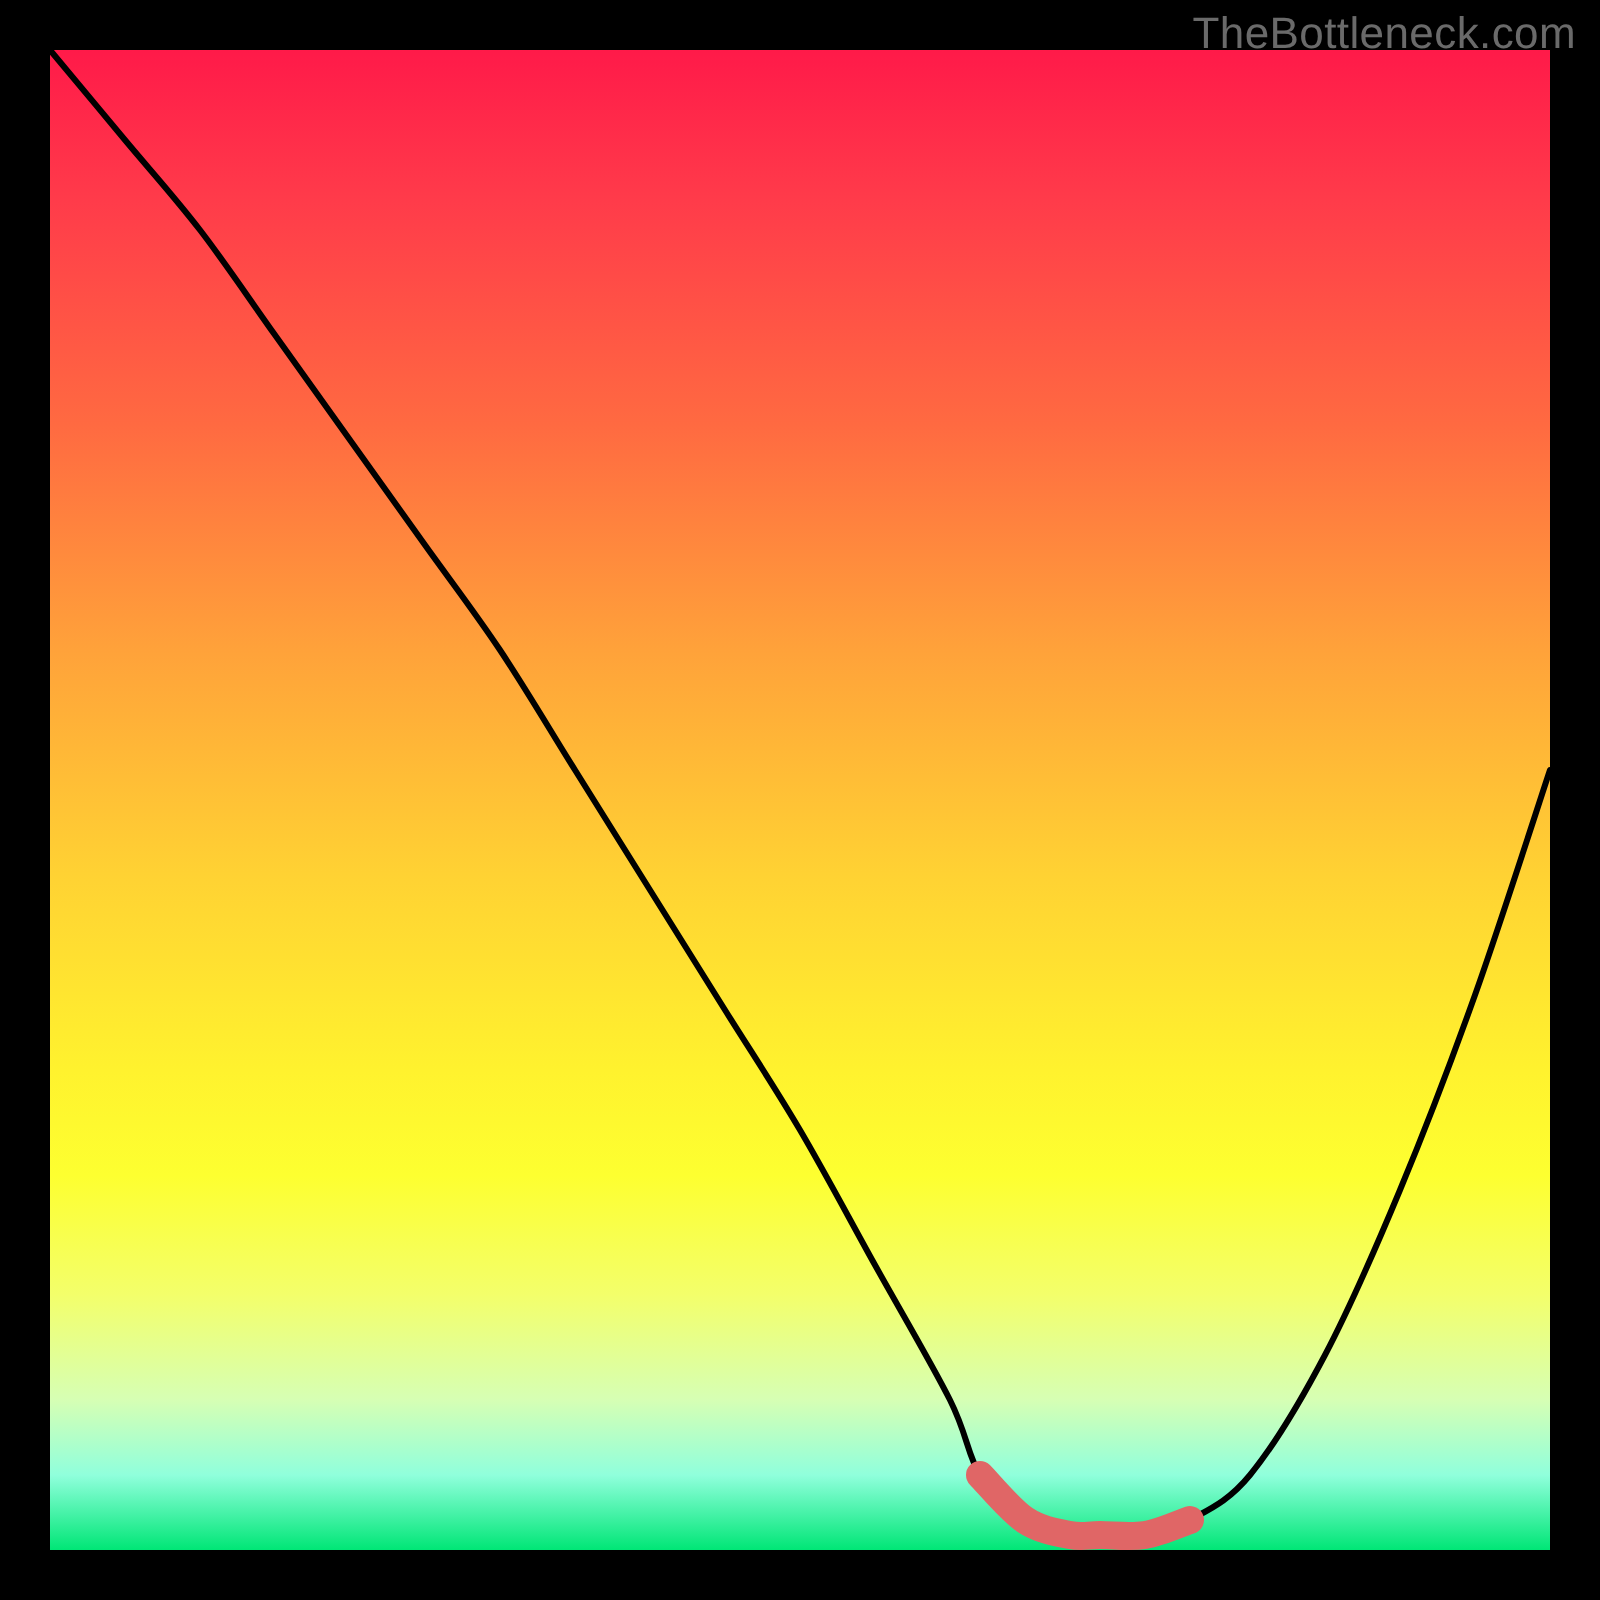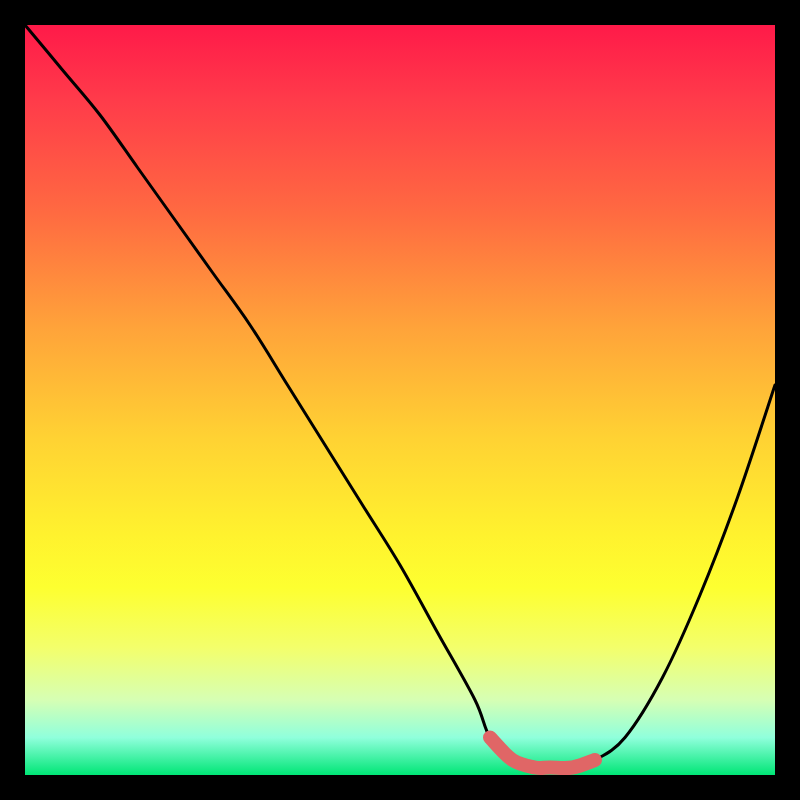--- a/index.html
+++ b/index.html
@@ -62,13 +62,14 @@
 </head>
 <body>
 
 <div class="frame">
   <div class="plot-area">
     <svg class="curve" viewBox="0 0 750 750">
       <path id="curve-path" class="black-stroke" d="M 0 0 C 6.25 7.5 25 30 37.5 45 C 50 60 62.5 73.75 75 90 C 87.5 106.25 100 125 112.5 142.5 C 125 160 137.5 177.5 150 195 C 162.5 212.5 175 229.99999999999994 187.5 247.49999999999994 C 200 264.99999999999994 212.5 281.25 225 300 C 237.5 318.75 250 340 262.5 360 C 275 380 287.5 400 300 420 C 312.5 440 325 460 337.5 480 C 350 500 362.5 518.75 375 540 C 387.5 561.25 400.00000000000006 585 412.50000000000006 607.5 C 425.00000000000006 630 441.25 657.5 450 675 C 458.75 692.5 458.75 702.5 465 712.5 C 471.25 722.5 480 730 487.5 735 C 495 740 503.75000000000006 741.25 510.00000000000006 742.5 C 516.25 743.75 518.75 742.5 525 742.5 C 531.25 742.5 540 743.75 547.5 742.5 C 555 741.25 561.25 740 570 735 C 578.75 730 588.75 726.25 600 712.5 C 611.25 698.75 625 676.25 637.5 652.5 C 650 628.75 662.5 600 675 570 C 687.5 540 700 507.5 712.5 472.5 C 725 437.5 743.75 378.75 750 360"></path>
       <path id="highlight-path" class="red-stroke" d="M 465 712.5 C 468.75 716.25 480 730 487.5 735 C 495 740 503.75000000000006 741.25 510.00000000000006 742.5 C 516.25 743.75 518.75 742.5 525 742.5 C 531.25 742.5 540 743.75 547.5 742.5 C 555 741.25 566.25 736.25 570 735"></path>
     </svg>
   </div>
+  <div class="watermark">TheBottleneck.com</div>
 </div>
 
 </body></html>

